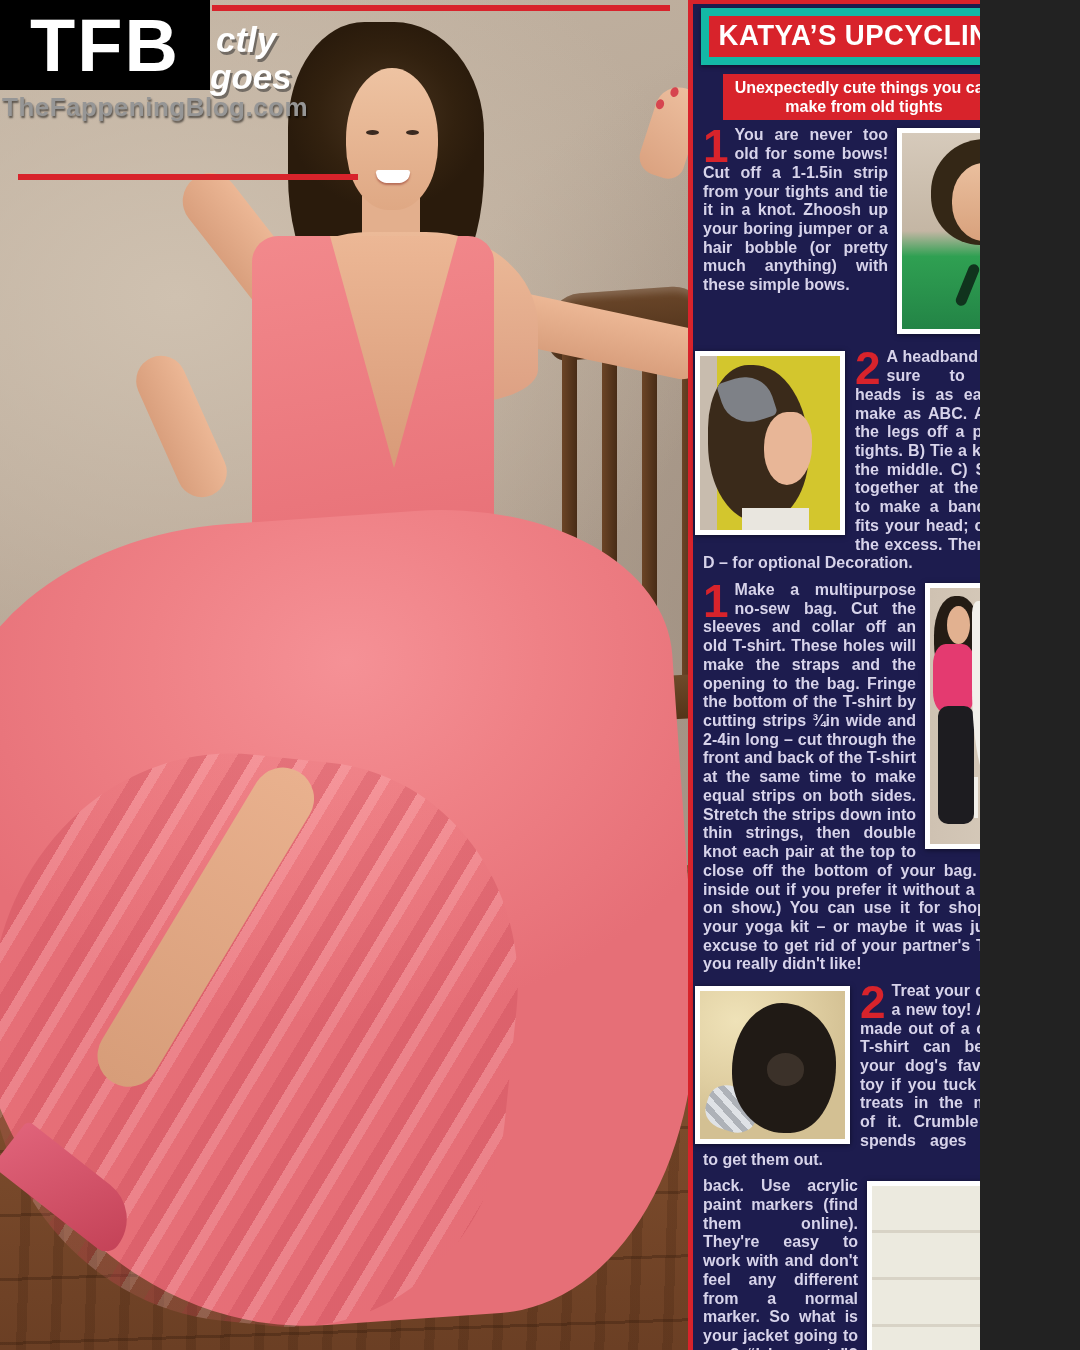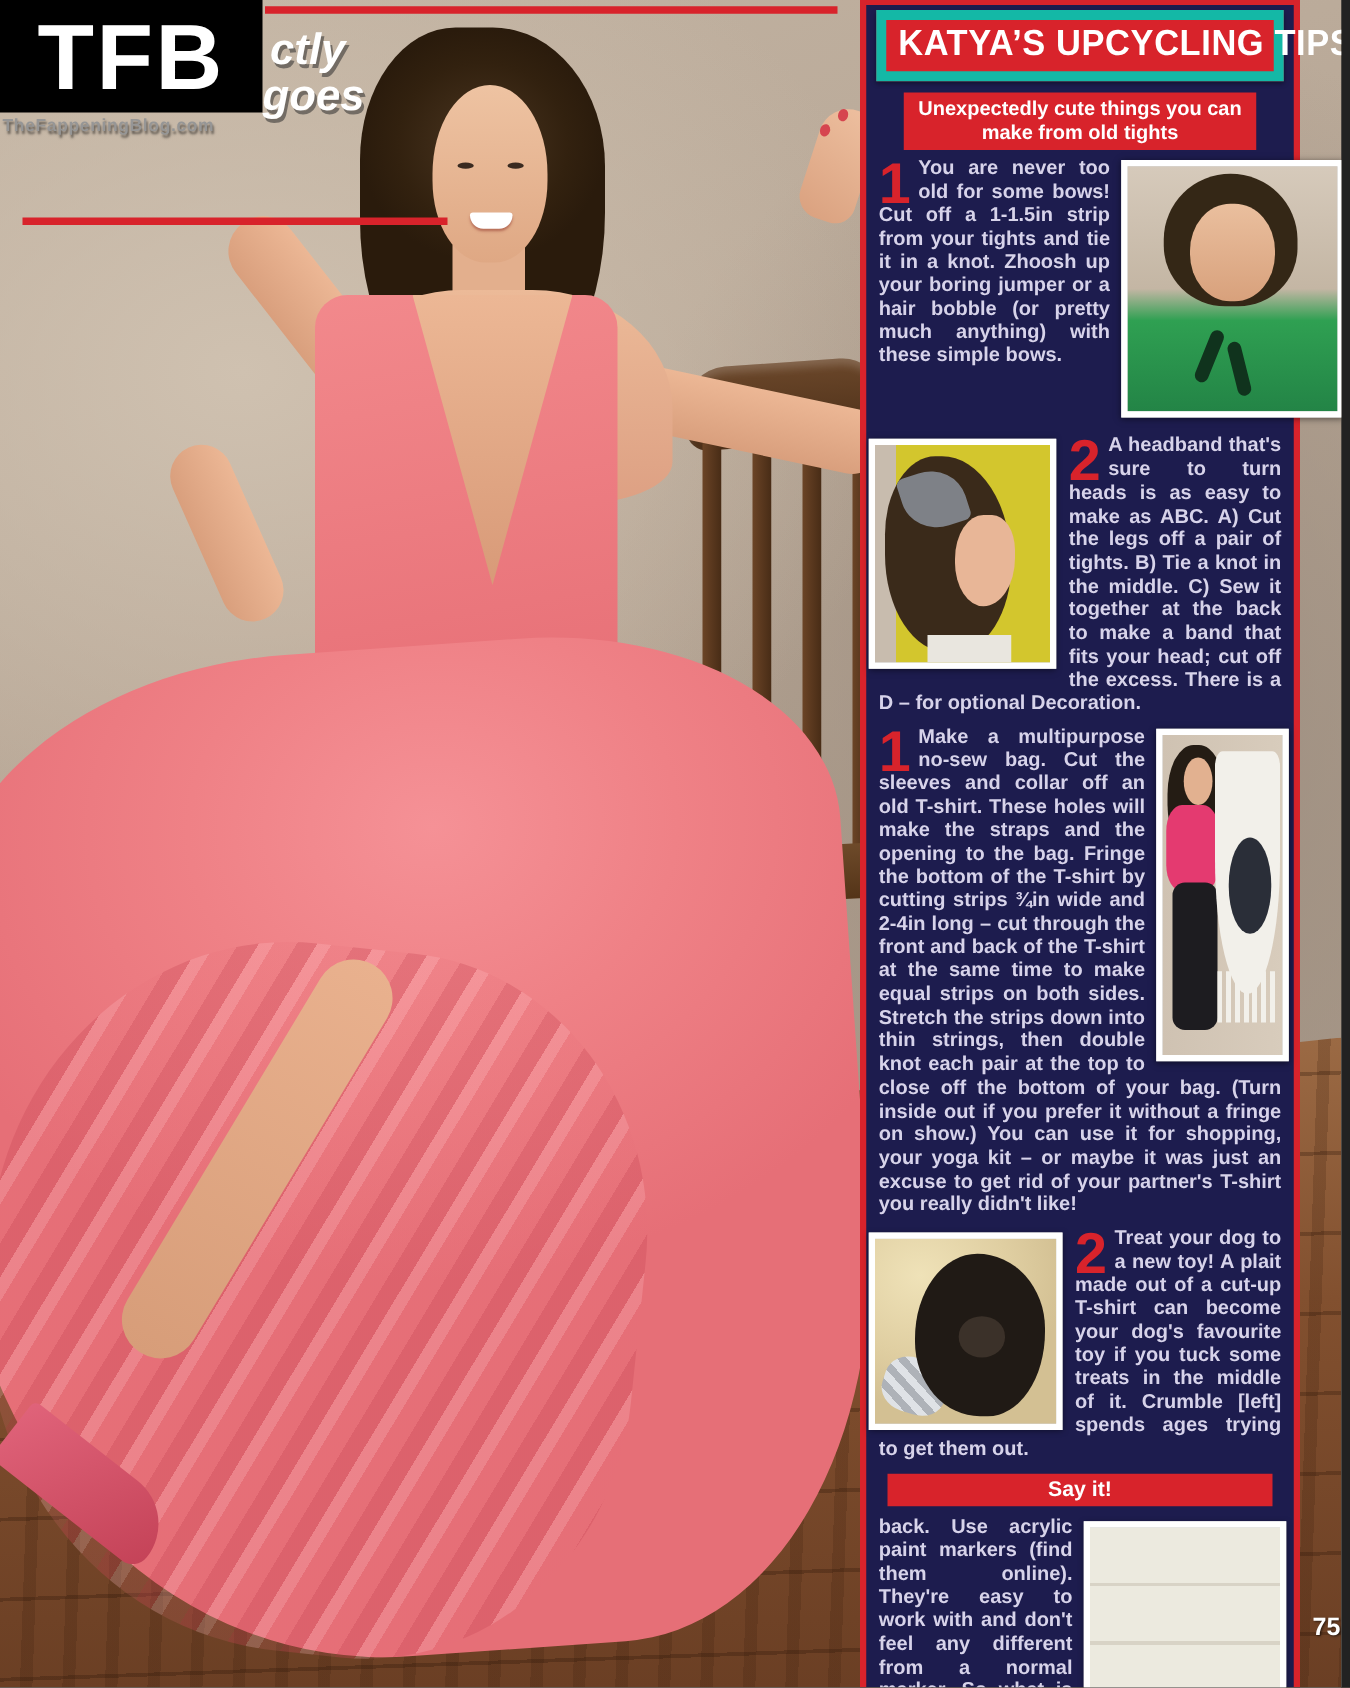--- a/index.html
+++ b/index.html
@@ -1,16 +1,16 @@
 <!DOCTYPE html>
 <html><head>
 <meta charset="utf-8">
 <style>
   html,body{margin:0;padding:0;background:#222;}
-  .page{position:relative;width:1073px;height:1350px;overflow:hidden;
+  .page{position:relative;width:980px;height:1350px;overflow:hidden;
         font-family:"Liberation Sans",sans-serif;background:#b4a392;}
   
   .wall{position:absolute;inset:0;background:
     radial-gradient(900px 700px at 18% 22%, #cfc1b0 0%, rgba(205,191,174,0) 60%),
     radial-gradient(700px 900px at 85% 45%, #9d8e80 0%, rgba(157,142,128,0) 65%),
     linear-gradient(160deg,#c2b3a2 0%,#b4a392 45%,#a09181 100%);}
   .floor{position:absolute;left:0;right:0;bottom:0;height:520px;
     background:
      repeating-linear-gradient(178deg, rgba(46,22,8,.30) 0 3px, rgba(0,0,0,0) 3px 64px),
      repeating-linear-gradient(92deg, rgba(60,30,12,.22) 0 10px, rgba(0,0,0,0) 10px 34px),
@@ -53,21 +53,21 @@
     background:linear-gradient(180deg,#e9b18e,#d79d79);border-radius:34px;transform:rotate(31deg);transform-origin:top center;}
   .heel{position:absolute;left:-8px;top:1108px;width:148px;height:58px;
     background:linear-gradient(120deg,#e0637a,#c44257);border-radius:8px 60px 20px 8px;
     transform:rotate(38deg);transform-origin:left bottom;}
   .raised-hand{position:absolute;left:648px;top:86px;width:46px;height:92px;
     background:linear-gradient(200deg,#eec0a0,#daa17f);border-radius:24px 20px 16px 18px;transform:rotate(18deg);}
   .nail{position:absolute;width:8px;height:10px;background:#d6454f;border-radius:50%;}
   
   .tfb{position:absolute;left:0;top:0;width:210px;height:90px;background:#000;color:#fff;
     display:flex;align-items:center;justify-content:center;font-weight:bold;font-size:74px;letter-spacing:2px;z-index:6;}
-  .wmark{position:absolute;left:2px;top:92px;z-index:6;color:#969696;font-weight:bold;font-size:14px;
+  .wmark{position:absolute;left:2px;top:92px;z-index:6;color:#969696;font-weight:bold;font-size:26px;
     text-shadow:1px 2px 2px rgba(0,0,0,.55);letter-spacing:.5px;}
   .rule{position:absolute;background:#d8232b;height:6px;z-index:5;}
   .ql{position:absolute;z-index:5;color:#fff;font-weight:bold;font-style:italic;font-size:35px;
     text-shadow:2px 3px 0 rgba(45,45,45,.55);white-space:nowrap;}
   
   .panel{position:absolute;left:688px;top:0;width:352px;height:1350px;z-index:10;
     background:#1d1c4e;border-left:5px solid #d8232b;border-right:5px solid #d8232b;border-top:4px solid #d8232b;
     box-sizing:border-box;padding:0 10px;}
   .ptitle{margin:4px -2px 0;background:#d8232b;border:8px solid #14b8a6;text-align:center;
     color:#fff;font-weight:bold;font-size:29px;padding:3px 0 5px;box-shadow:0 2px 4px rgba(0,0,0,.4);}
@@ -219,21 +219,20 @@
       <div class="photo photo-dog">
         <div class="pd-bg"></div>
         <div class="pd-toy"></div>
         <div class="pd-dog"></div>
         <div class="pd-muzzle"></div>
       </div>
       <span class="dropcap">2</span>
       <span class="tip-text">Treat your dog to a new toy! A plait made out of a cut-up T-shirt can become your dog's favourite toy if you tuck some treats in the middle of it. Crumble [left] spends ages trying to get them out.</span>
     </div>
 
-    <div class="bar">Say it!</div>
     <div class="tip">
       <div class="photo photo-jacket">
         <div class="pj-bg"></div>
 
       </div>
       <span class="tip-text">back. Use acrylic paint markers (find them online). They're easy to work with and don't feel any different from a normal marker. So what is your jacket going to say? “I love cats”? “Don't talk to me, I'm hangry”? Or maybe: “I survived 2020”?</span>
     </div>
   </aside>
 
   <div class="pageno">75</div>

